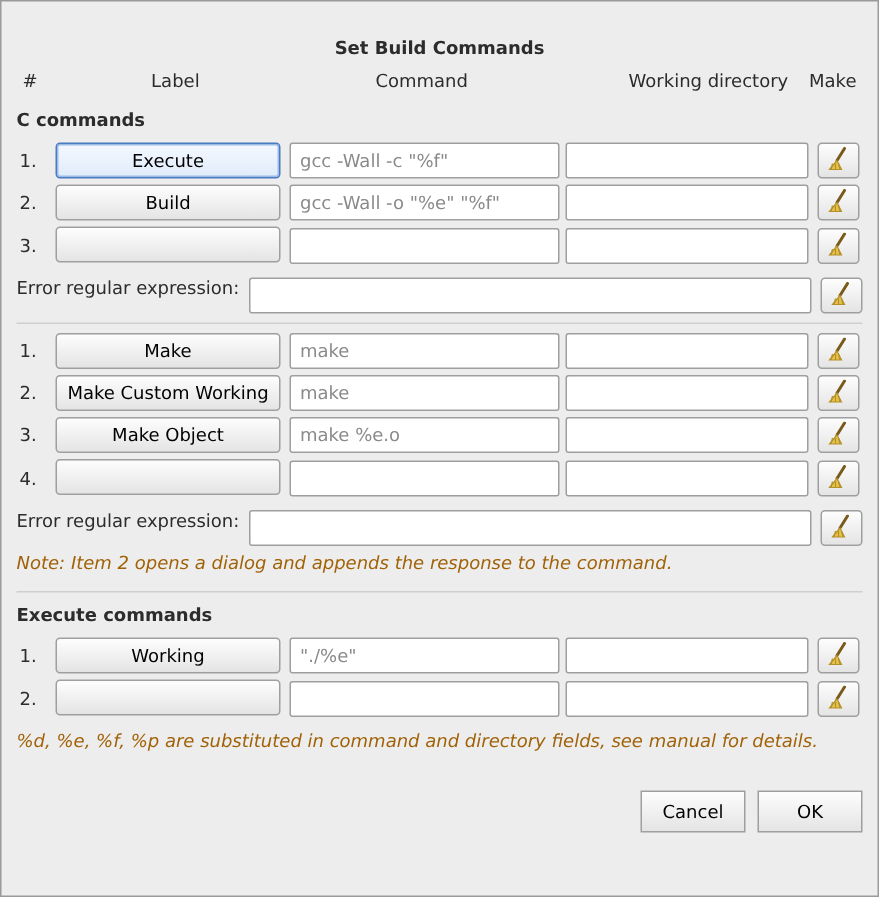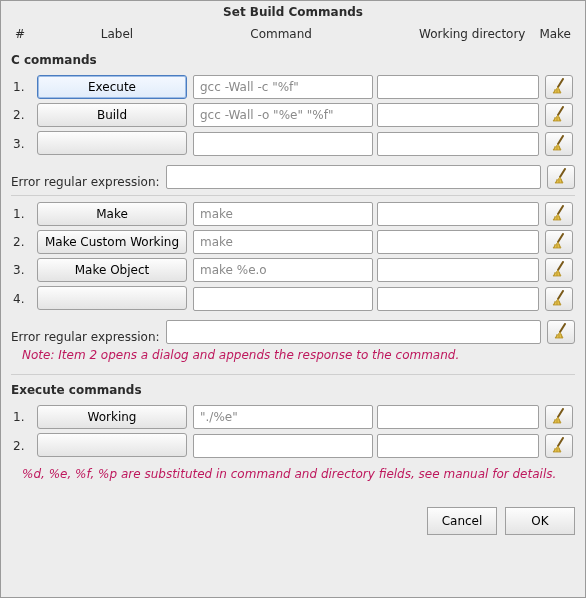--- a/index.html
+++ b/index.html
@@ -12,20 +12,21 @@
     height: 598px;
     box-sizing: border-box;
     border: 1px solid #9a9a9a;
     overflow: hidden;
   }
   .titlebar {
     text-align: center;
     font-weight: bold;
     font-size: 12px;
     padding: 4px 0 6px 0;
+    margin-top: 20px;
   }
   .content {
     padding: 0 10px 10px 10px;
   }
   table.hdr {
     width: 100%;
     border-collapse: collapse;
   }
   table.hdr td {
     padding: 2px 4px 6px 4px;
@@ -102,36 +103,35 @@
     display: inline-flex;
     align-items: center;
     justify-content: center;
   }
   .broom {
     display: inline-block;
     line-height: 1;
   }
   .err-row {
     display: flex;
-    align-items: flex-end;
+    align-items: flex-start;
     gap: 6px;
     margin-top: 4px;
   }
   .err-label {
     white-space: nowrap;
     flex: 0 0 auto;
   }
   .err-input-wrap {
     flex: 1 1 auto;
   }
   .note {
     font-style: italic;
-    color: #be185d;
+    color: #a16207;
     padding: 4px 0 6px 0;
-    margin-left: 11px;
   }
   hr.sep {
     border: none;
     border-top: 1px solid #cfcfcf;
     margin: 6px 0 2px 0;
   }
   .footer {
     display: flex;
     justify-content: flex-end;
     gap: 8px;

